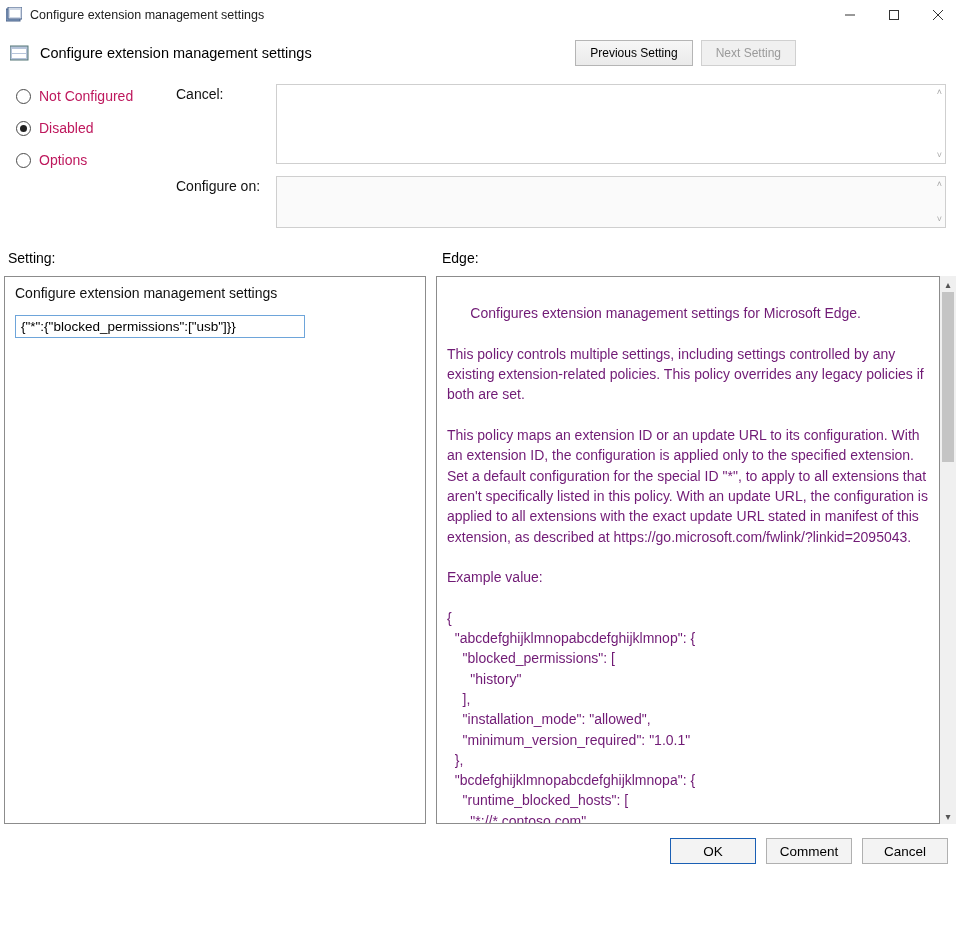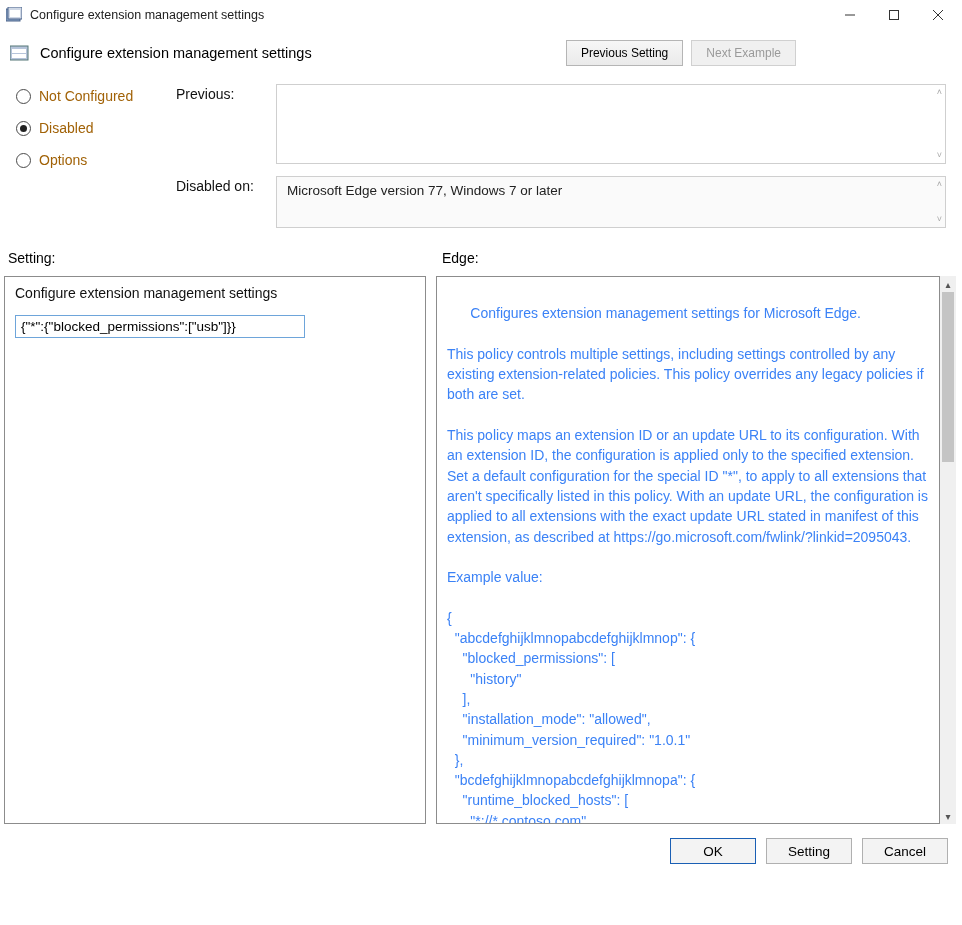--- a/index.html
+++ b/index.html
@@ -81,21 +81,21 @@
     display: flex;
     flex-direction: column;
     gap: 16px;
     padding-top: 4px;
   }
   .radio-item {
     display: flex;
     align-items: center;
     gap: 8px;
     font-size: 14px;
-    color: #a16207;
+    color: #be185d;
   }
   .radio-circle {
     width: 15px; height: 15px;
     border: 1px solid #4a4a4a;
     border-radius: 50%;
     display: flex;
     align-items: center;
     justify-content: center;
     box-sizing: border-box;
   }
@@ -193,21 +193,21 @@
     flex: 1;
     display: flex;
   }
   .help-panel {
     flex: 1;
     border: 1px solid #8c8c8c;
     box-sizing: border-box;
     padding: 6px 8px 6px 10px;
     font-size: 14px;
     line-height: 1.45;
-    color: #3b82f6;
+    color: #701a75;
     overflow: hidden;
     white-space: pre-wrap;
     word-wrap: break-word;
   }
   .vscroll {
     width: 16px;
     background: #f0f0f0;
     position: relative;
   }
   .vscroll .arrow {
@@ -281,21 +281,21 @@
   <span class="header-icon">
     <svg viewBox="0 0 20 18">
       <rect x="0" y="2" width="18" height="14" fill="#b6c4da" stroke="#577"></rect>
       <rect x="2" y="5" width="14" height="4" fill="#fff"></rect>
       <rect x="2" y="10" width="14" height="4" fill="#fff"></rect>
     </svg>
   </span>
   <div class="header-title">Configure extension management settings</div>
   <div class="nav-buttons">
     <button class="std-button">Previous Setting</button>
-    <button class="std-button disabled">Next Example</button>
+    <button class="std-button disabled">Next Setting</button>
   </div>
 </div>
 
 <div class="fields">
   <div class="radios">
     <div class="radio-item">
       <span class="radio-circle"></span>
       <span>Not Configured</span>
     </div>
     <div class="radio-item">
@@ -304,32 +304,31 @@
         </span>
       <span>Disabled</span>
     </div>
     <div class="radio-item">
       <span class="radio-circle"></span>
       <span>Options</span>
     </div>
   </div>
 
   <div class="right-fields">
-    <div class="field-label">Previous:</div>
+    <div class="field-label">Cancel:</div>
     <div class="comment-box">
       <span></span>
       <div class="tiny-scroll">
         <span>˄</span>
           <span>˅</span>
       </div>
     </div>
 
-    <div class="field-label">Disabled on:</div>
+    <div class="field-label">Configure on:</div>
     <div class="supported-box">
-      <span>Microsoft Edge version 77, Windows 7 or later</span>
       <div class="tiny-scroll">
         <span>˄</span>
           <span>˅</span>
       </div>
     </div>
   </div>
 </div>
 
 <div class="labels-row">
   <div class="lbl-left">Setting:</div>
@@ -367,15 +366,15 @@
     <div class="vscroll">
       <div class="arrow">▴</div>
       <div class="thumb"></div>
       <div class="arrow" style="position:absolute;bottom:0;width:100%">▾</div>
     </div>
   </div>
 </div>
 
 <div class="footer">
   <button class="primary">OK</button>
-  <button>Setting</button>
+  <button>Comment</button>
   <button>Cancel</button>
 </div>
 
 </body></html>

